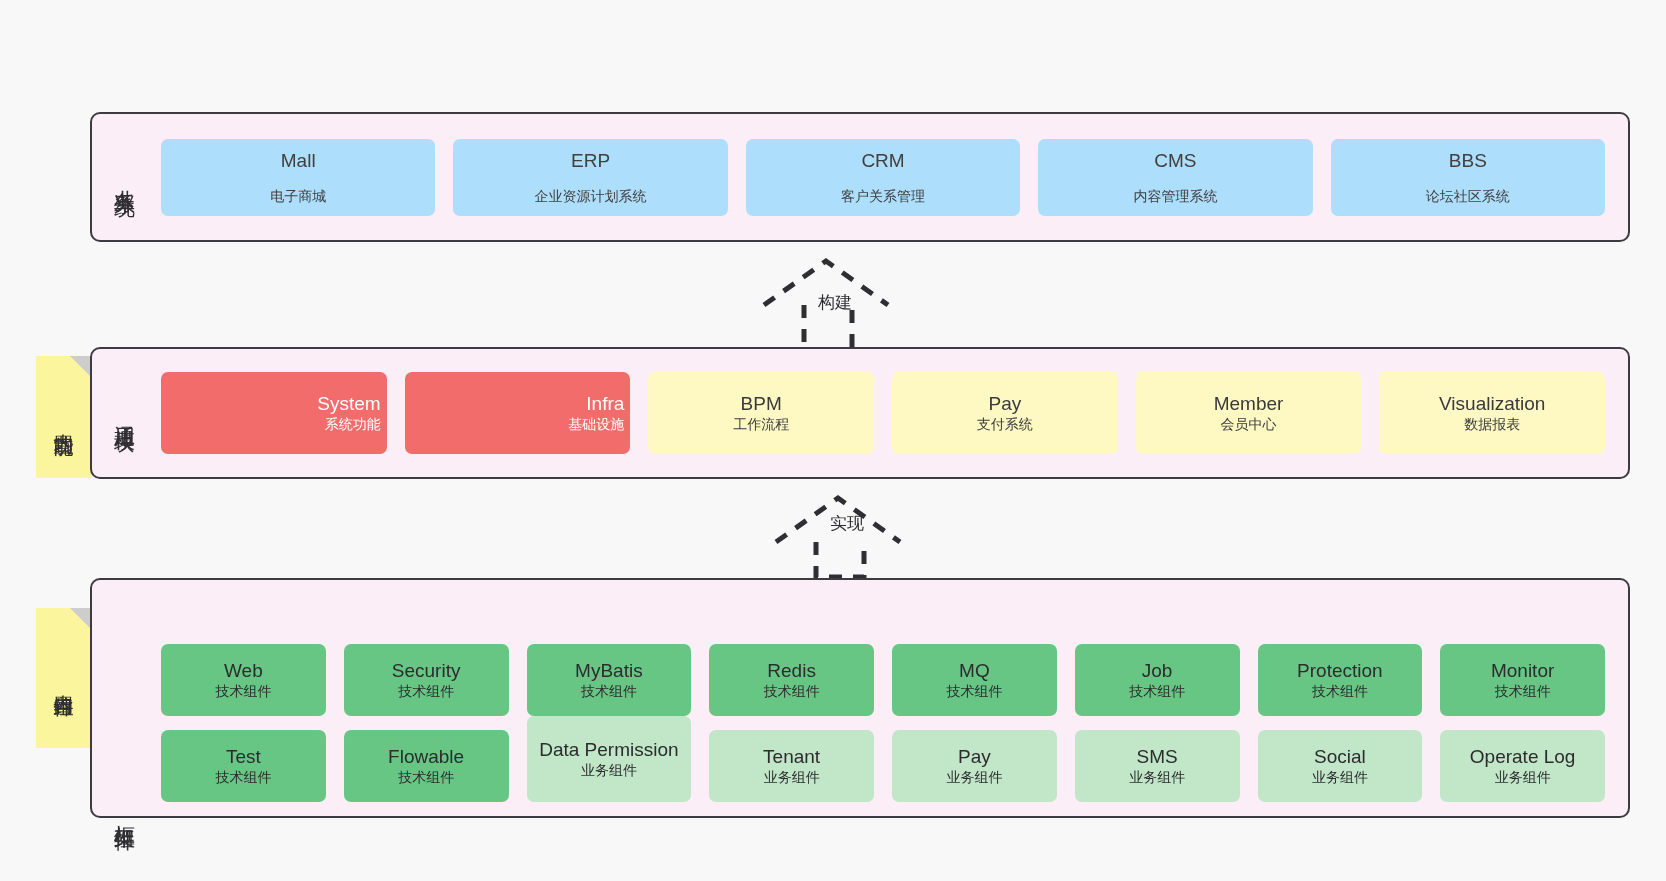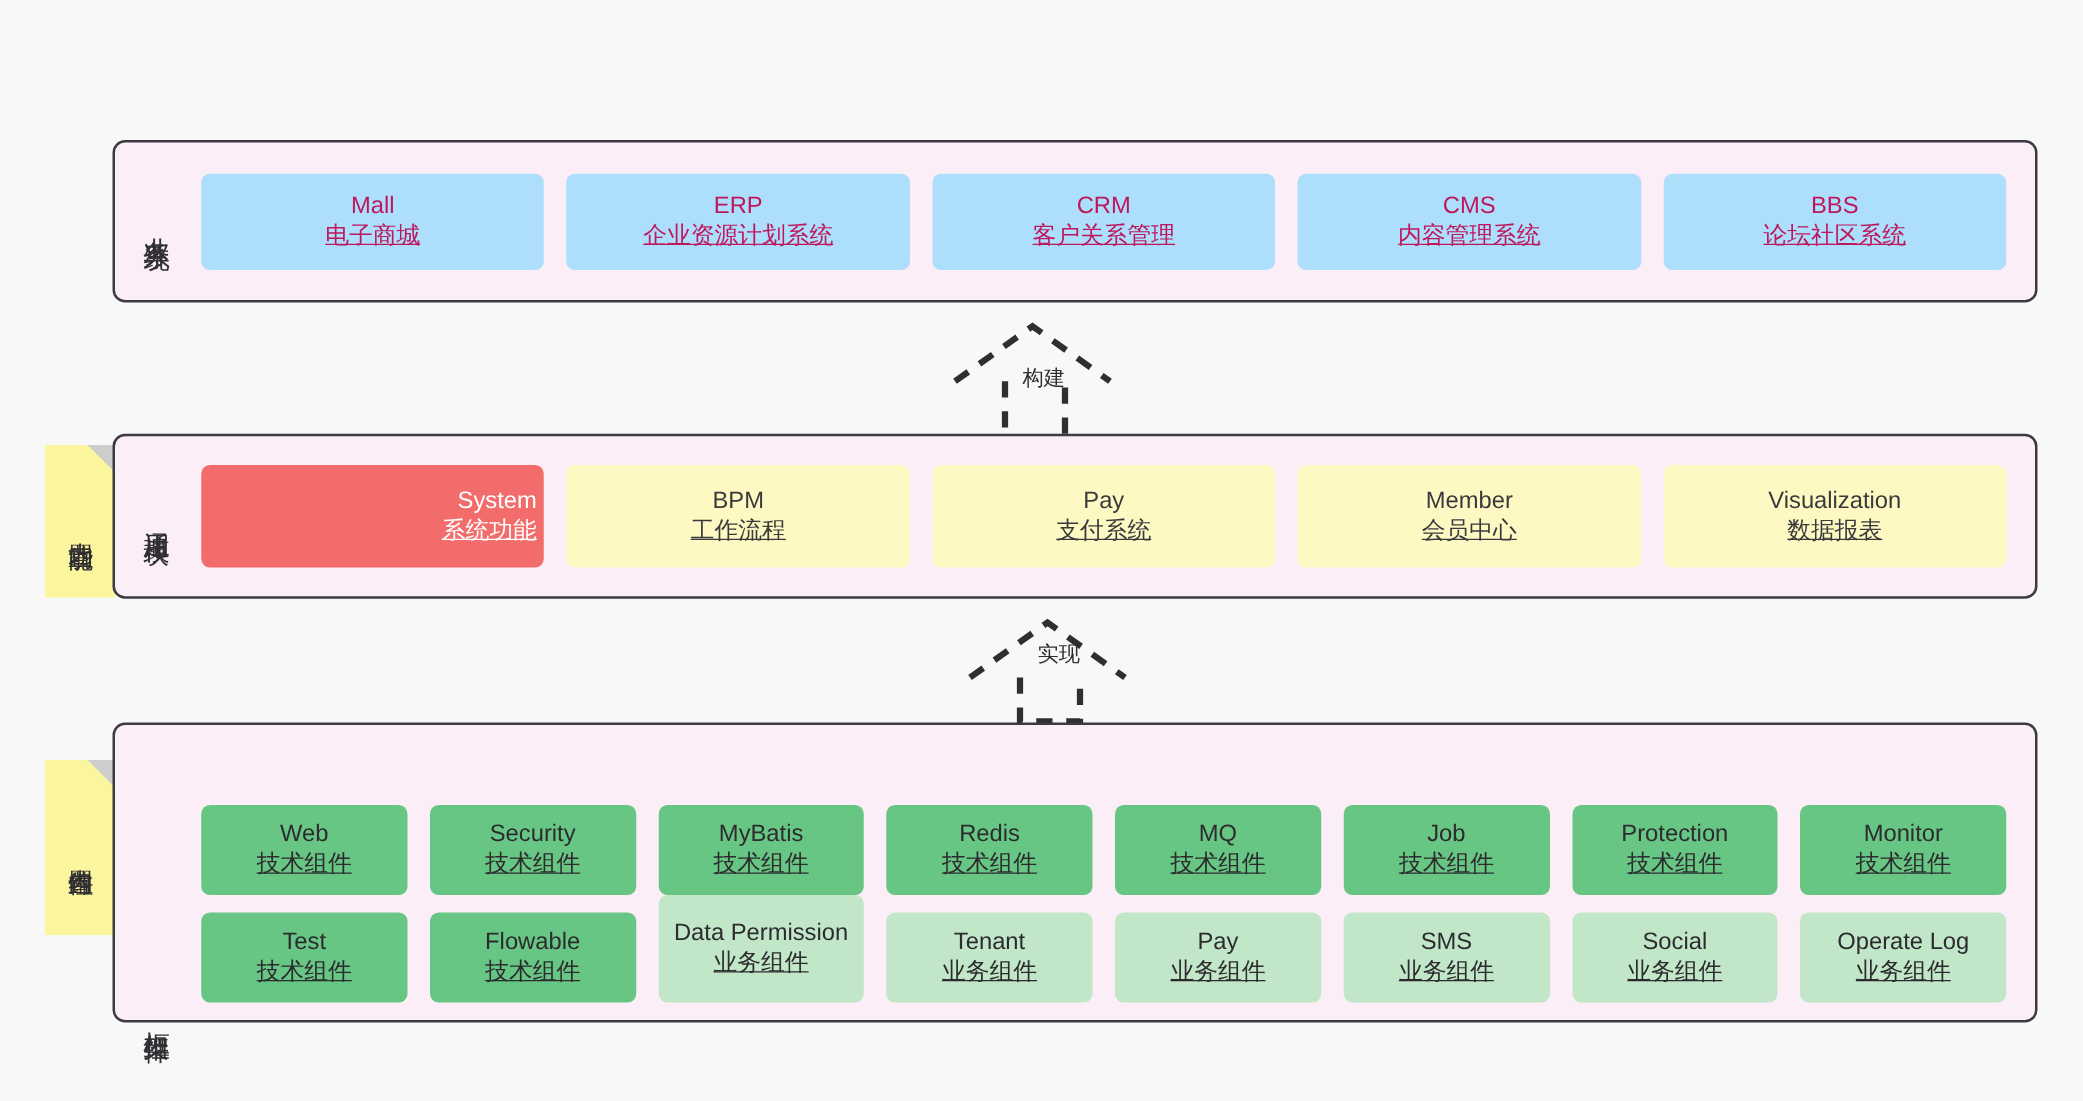--- a/index.html
+++ b/index.html
@@ -65,23 +65,23 @@
     border-radius:7px;
     display:flex;
     flex-direction:column;
     align-items:center;
     justify-content:center;
     text-align:center;
     line-height:1.28;
     padding:10px 6px;
   }
   .card .t1{font-size:19px;}
-  .card .t2{font-size:19px;text-decoration:underline;}
-
-  .card.blue{background:#addefb;color:#be185d;height:77px;}
+  .card .t2{font-size:14px;}
+
+  .card.blue{background:#addefb;color:#404040;height:77px;justify-content:space-between;}
   .card.red{background:#f26c6c;color:#ffffff;height:82px;align-items:flex-end;}
   .card.pink{background:#fef9c3;color:#3a3a3d;height:82px;}
   .card.green{background:#68c684;color:#2c2c2f;height:72px;}
   .card.lgreen{background:#c1e6c8;color:#2c2c2f;height:72px;}
   .card.tall{height:86px;margin-top:-14px;}
 
   
   .note{
     position:absolute;
     box-sizing:border-box;
@@ -162,20 +162,24 @@
     <span>内置功能</span>
   </div>
 
   <div class="band" style="left:90px;top:347px;width:1540px;height:132px;">
     <div class="band-title">通用模块</div>
     <div class="band-items">
       <div class="card red">
         <div class="t1">System</div>
         <div class="t2">系统功能</div>
       </div>
+      <div class="card red">
+        <div class="t1">Infra</div>
+        <div class="t2">基础设施</div>
+      </div>
       <div class="card pink">
         <div class="t1">BPM</div>
         <div class="t2">工作流程</div>
       </div>
       <div class="card pink">
         <div class="t1">Pay</div>
         <div class="t2">支付系统</div>
       </div>
       <div class="card pink">
         <div class="t1">Member</div>

